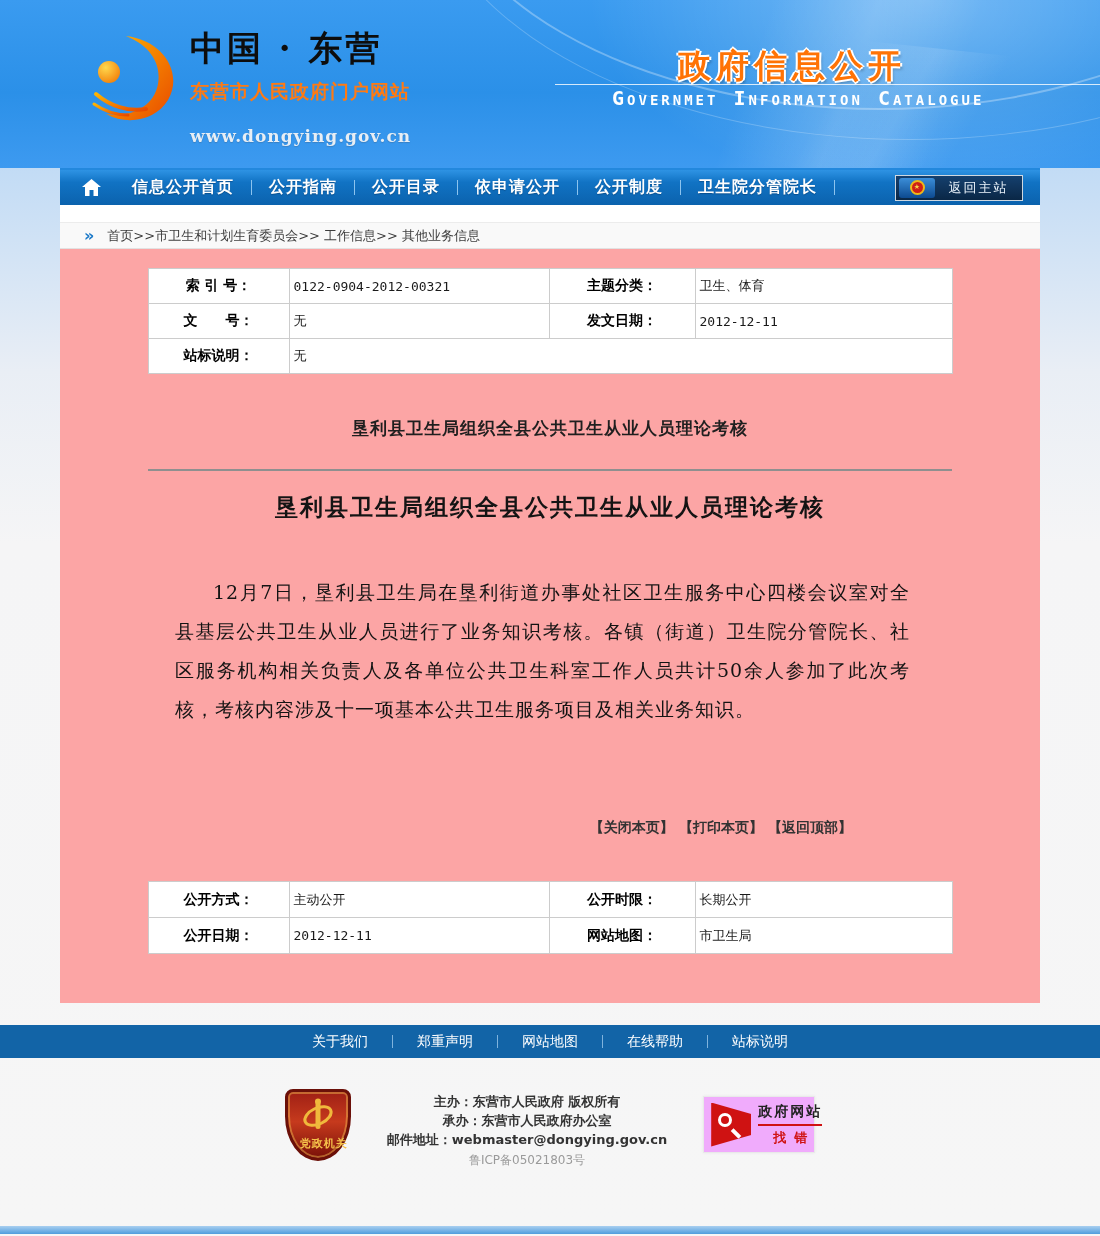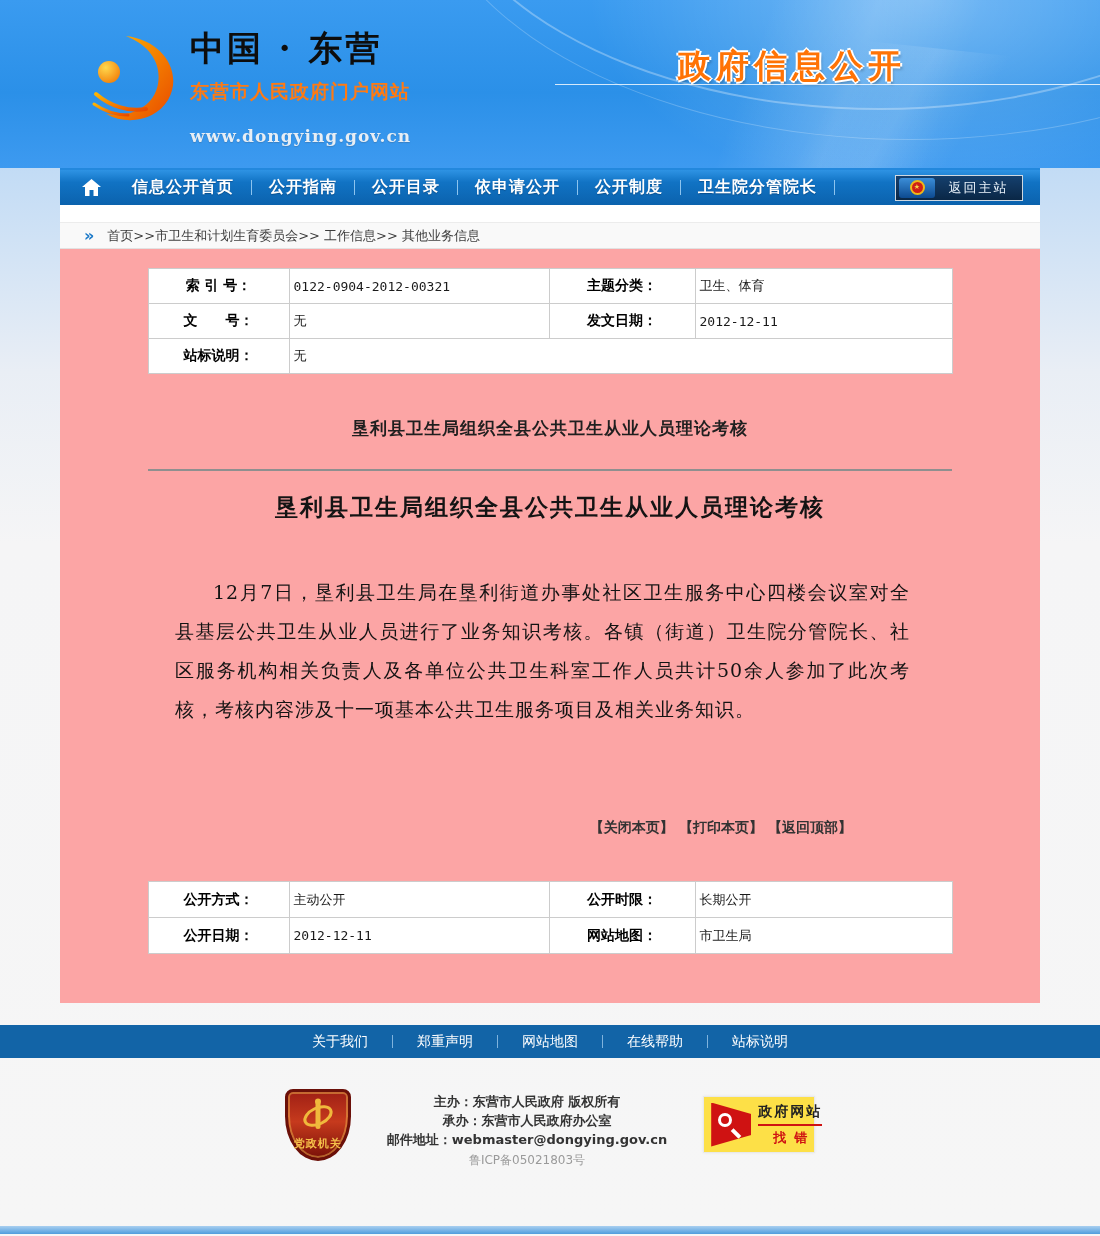--- a/index.html
+++ b/index.html
@@ -98,28 +98,28 @@
   .fn-item { color:#ffffff; font-size:14px; padding:0 24px; cursor:pointer; white-space:nowrap; }
   .fn-sep { width:1px; height:13px; background:#7fb3dd; }
 
   .site-footer { height:168px; display:flex; justify-content:center; align-items:flex-start;
     padding-top:31px; gap:36px; }
   .shield { width:66px; height:72px; position:relative; flex:none;
     background:linear-gradient(180deg,#a02015 0%,#c63a1d 45%,#7a1108 100%);
     border:3px solid #6b1009; border-radius:8px 8px 50% 50% / 8px 8px 62% 62%;
     box-shadow:inset 0 0 0 2px rgba(245,195,85,.45); }
   .shield-emblem { position:absolute; left:50%; top:6px; transform:translateX(-50%); }
-  .shield-label { position:absolute; bottom:7px; width:100%; text-align:center; color:#f5c24a;
+  .shield-label { position:absolute; bottom:7px; width:100%; text-align:right; color:#f5c24a;
     font-size:11px; font-weight:bold; letter-spacing:1px; }
 
   .footer-info { text-align:center; line-height:19px; padding-top:3px; }
   .fi-line { font-size:13px; font-weight:600; color:#333; }
   .fi-icp { font-size:12px; color:#9a9a9a; margin-top:2px; }
 
-  .find-error { width:112px; height:57px; margin-top:7px; background:#fde047; border:1px solid #e9e9e9;
+  .find-error { width:112px; height:57px; margin-top:7px; background:#f0abfc; border:1px solid #e9e9e9;
     display:flex; align-items:center; padding:6px 7px; cursor:pointer; flex:none;
     box-shadow:0 0 3px rgba(0,0,0,.06); }
   .fe-flag { width:40px; height:44px; background:#cf1212; position:relative; flex:none;
     clip-path:polygon(0 0,100% 26%,100% 74%,0 100%); }
   .fe-mag { position:absolute; left:7px; top:10px; width:14px; height:14px; border:3px solid #fff;
     border-radius:50%; }
   .fe-handle { position:absolute; left:23px; top:25px; width:4px; height:11px; background:#fff;
     transform:rotate(-45deg); }
   .fe-text { margin-left:7px; }
   .fe-top { font-size:14px; font-weight:bold; color:#222; letter-spacing:2px;
@@ -160,20 +160,21 @@
       </svg>
       <div class="logo-text">
         <div class="site-name">中国 · 东营</div>
         <div class="site-sub">东营市人民政府门户网站</div>
         <div class="site-url">www.dongying.gov.cn</div>
       </div>
     </div>
 
     <div class="banner-title">政府信息公开</div>
     <div class="banner-line"></div>
+    <div class="banner-sub">Governmet Information Catalogue</div>
   </header>
 
   <div class="frame">
 
     <nav class="main-nav">
       <span class="home-icon">
         <svg width="19" height="17" viewBox="0 0 19 17">
           <path d="M9.5 0 L19 8 H16 V17 H11.5 V11 H7.5 V17 H3 V8 H0 Z" fill="#ffffff"></path>
         </svg>
       </span>

